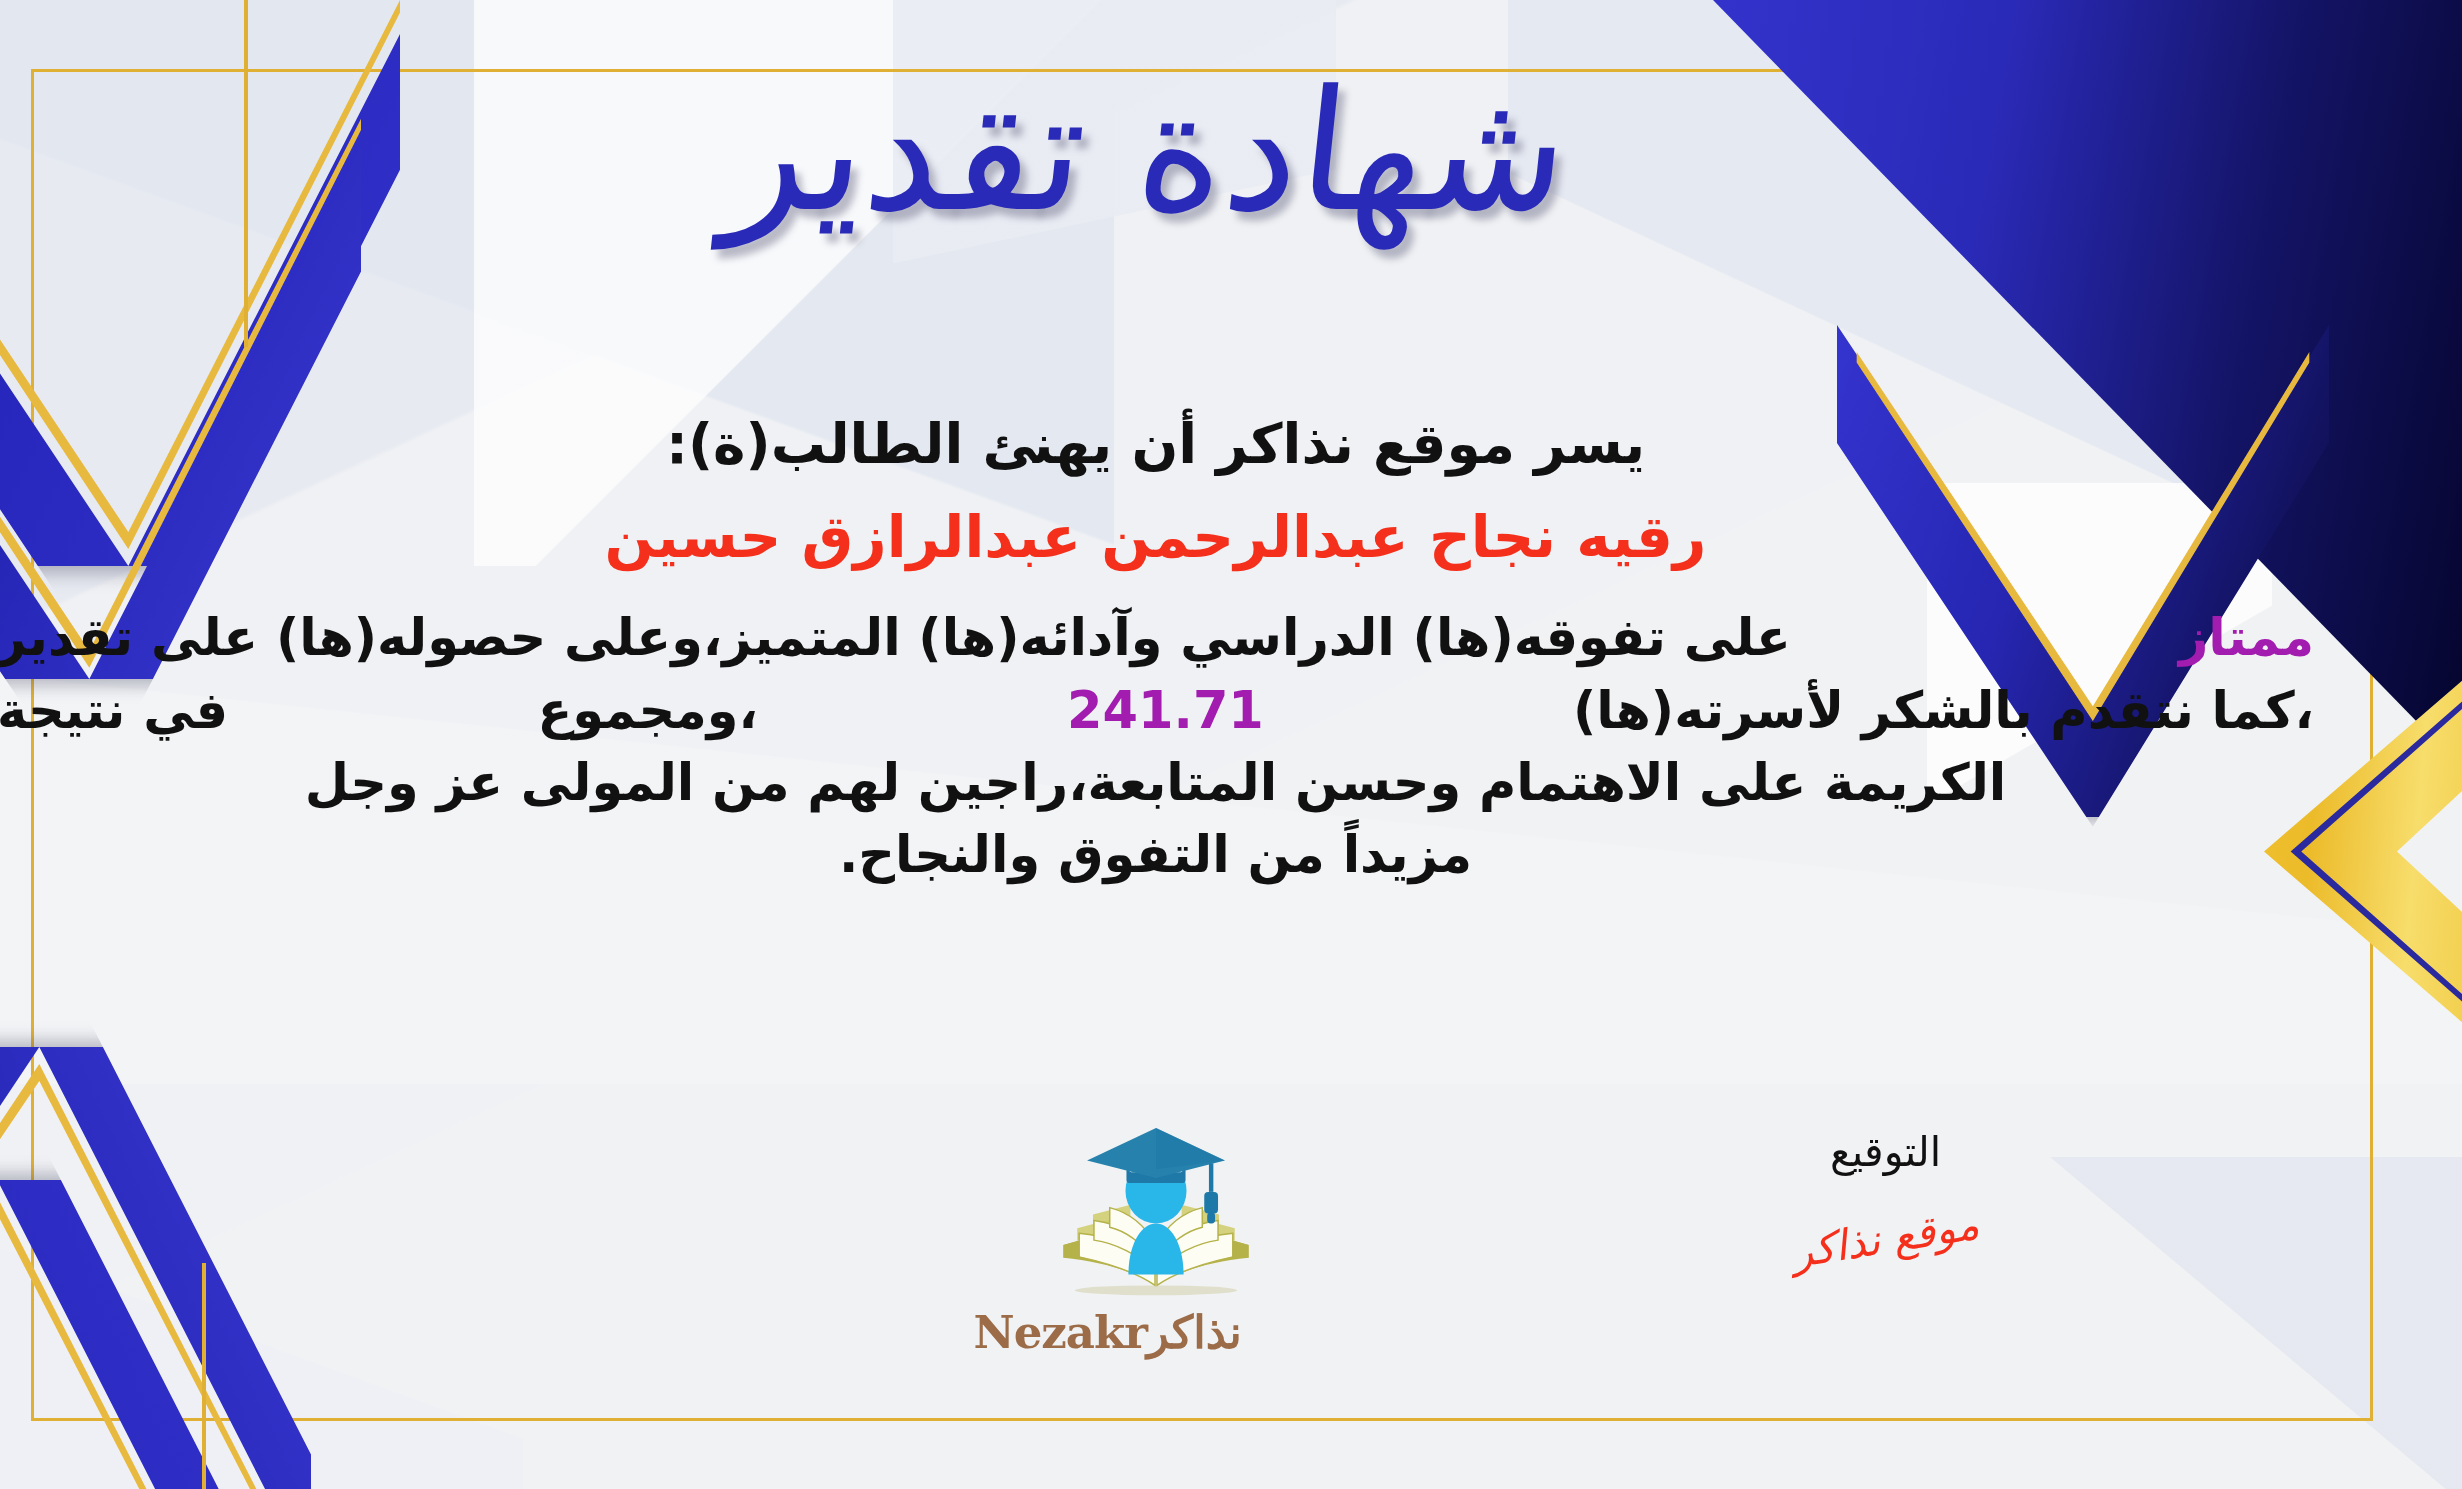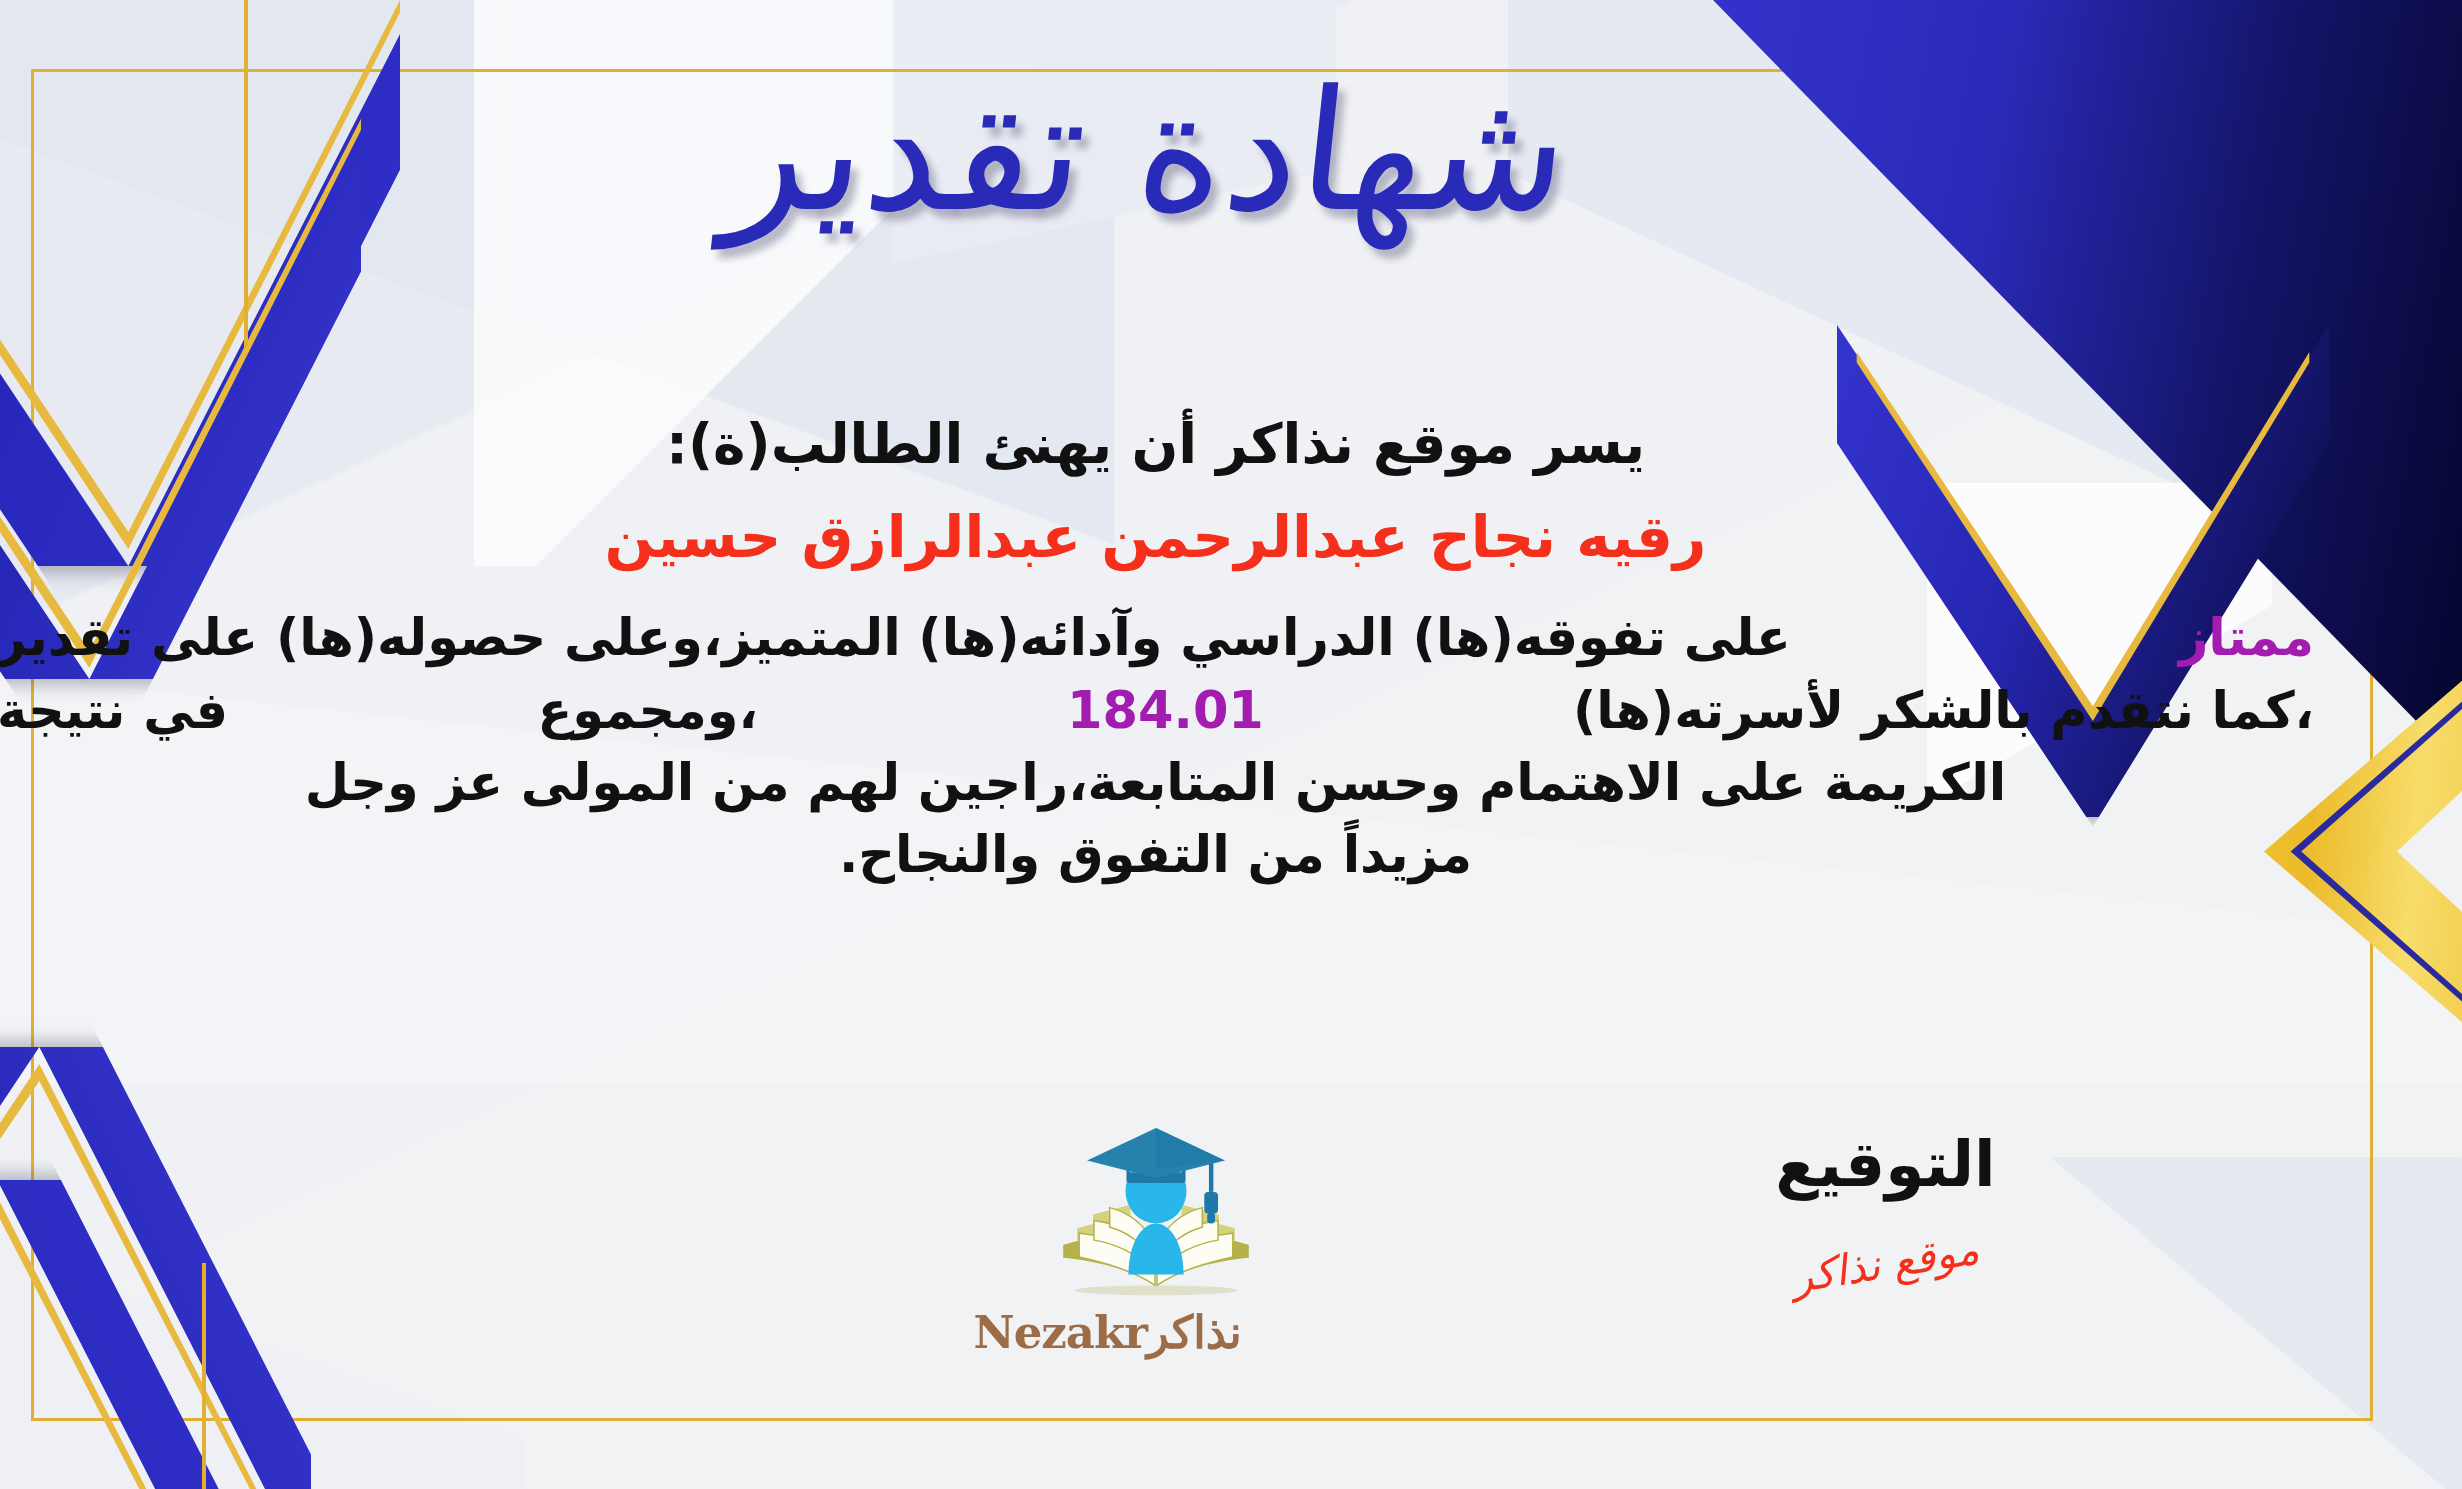--- a/index.html
+++ b/index.html
@@ -199,22 +199,22 @@
   }
   .sig-col{
     position:absolute;
     right:276px;
     top:0;
     width:305px;
     text-align:center;
     direction:rtl;
   }
   .sig-label{
-    font-size:63px;
-    font-weight:700;
+    font-size:41px;
+    font-weight:400;
     color:#111;
     letter-spacing:1px;
   }
   .sig-mark{
     margin-top:38px;
     font-family:"DejaVu Serif","Liberation Serif",serif;
     font-size:42px;
     color:#f4301c;
     font-style:italic;
     transform:rotate(-9deg);
@@ -290,21 +290,21 @@
 
     <div class="para">
 
       <div class="row">
         <span class="seg red">ممتاز</span>
         <span class="seg">على تفوقه(ها) الدراسي وآدائه(ها) المتميز،وعلى حصوله(ها) على تقدير</span>
       </div>
 
       <div class="row">
         <span class="seg">،كما نتقدم بالشكر لأسرته(ها)</span>
-        <span class="seg red">184.01</span>
+        <span class="seg red">241.71</span>
         <span class="seg">،ومجموع</span>
         <span class="seg">في نتيجة</span>
       </div>
 
       <div class="row ctr">
         <span class="seg">الكريمة على الاهتمام وحسن المتابعة،راجين لهم من المولى عز وجل</span>
       </div>
 
       <div class="row ctr">
         <span class="seg">مزيداً من التفوق والنجاح.</span>

